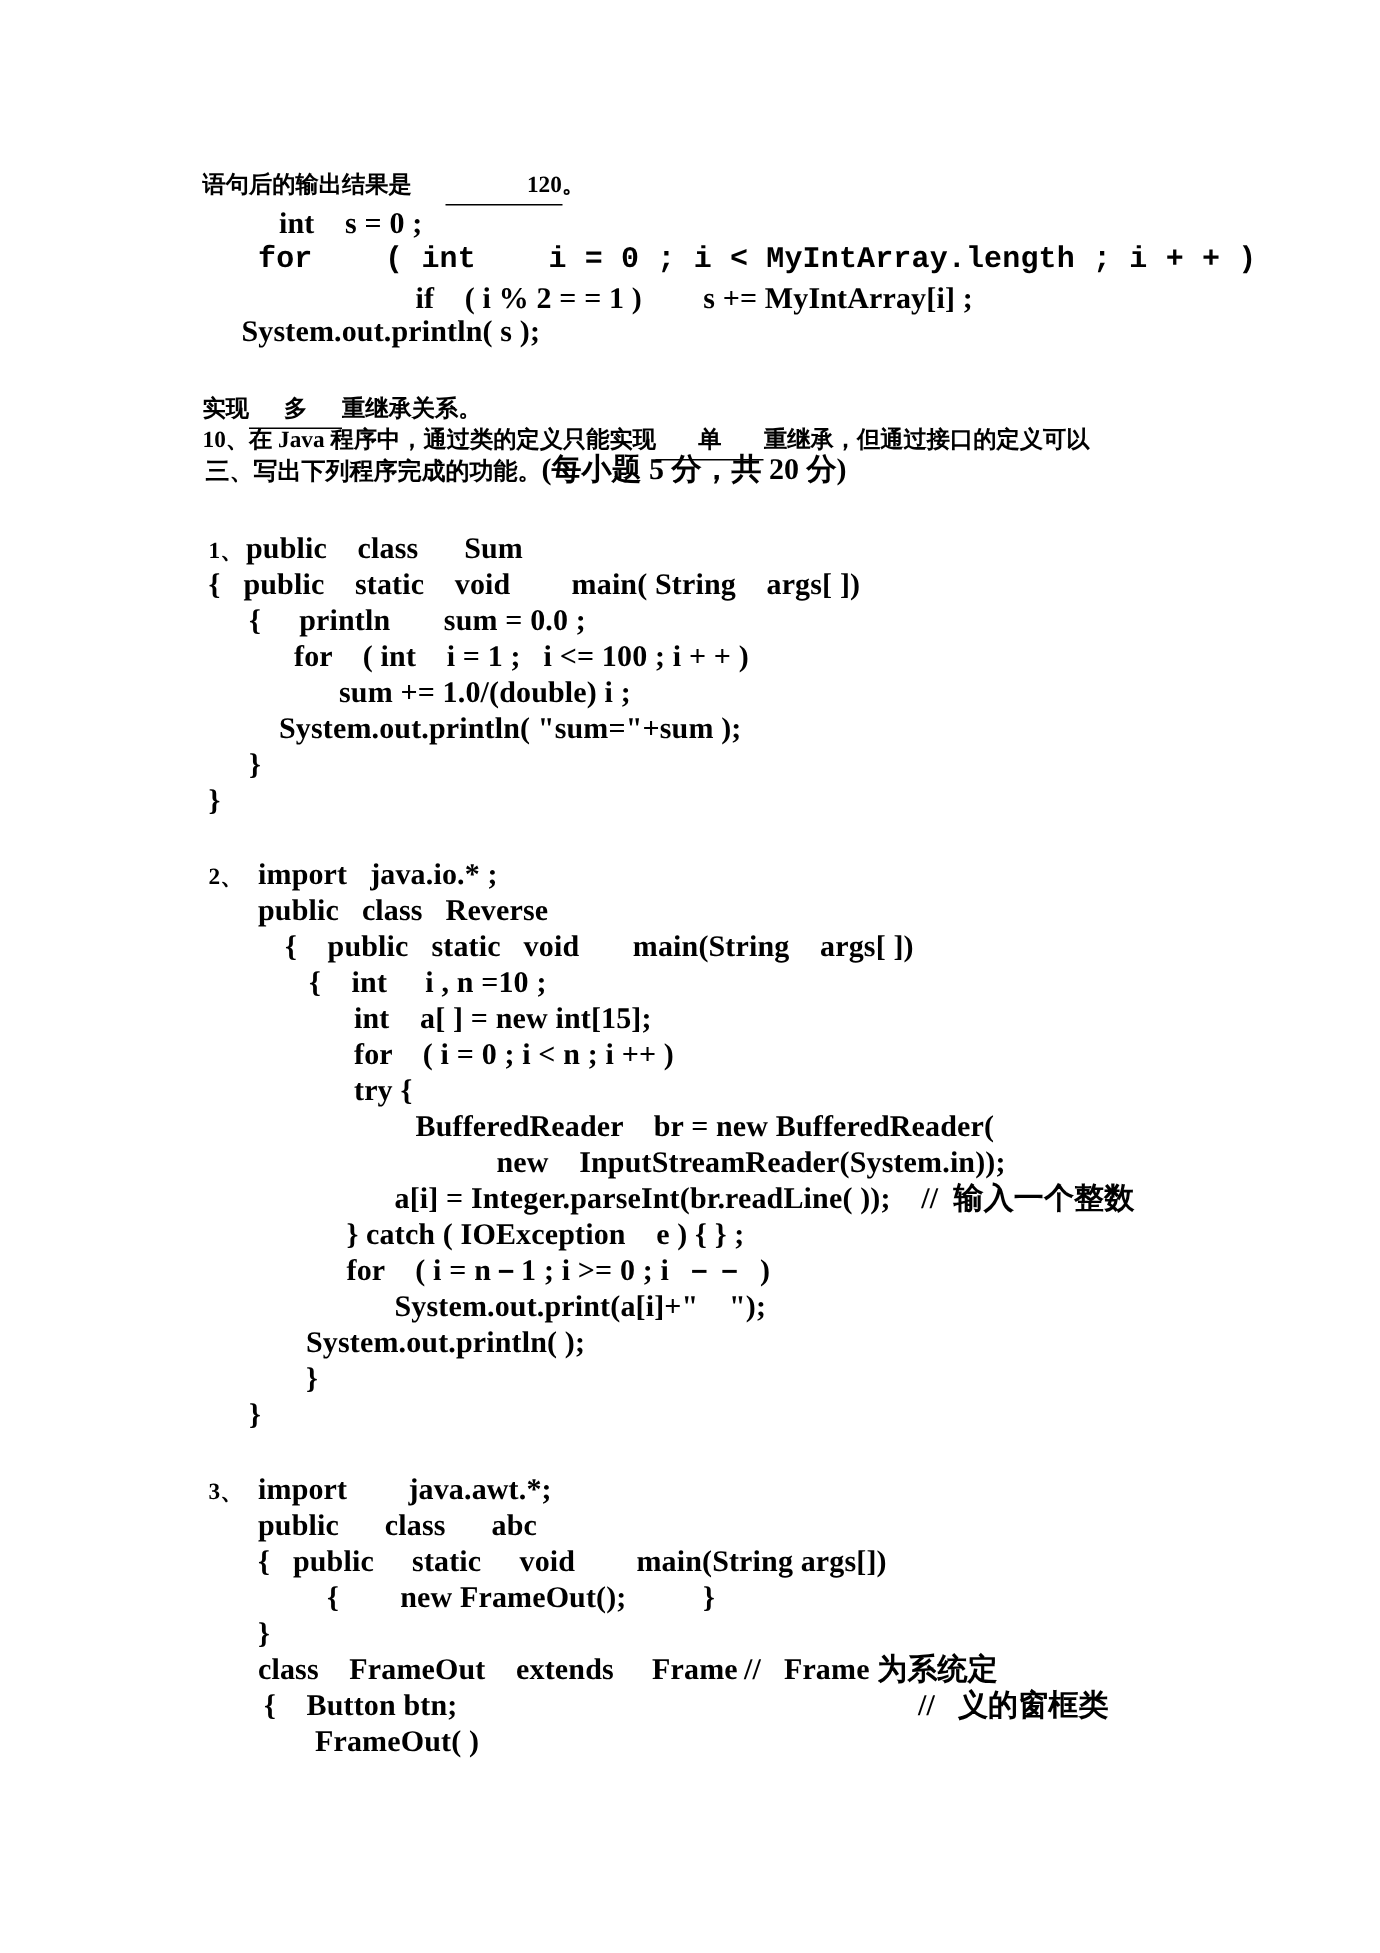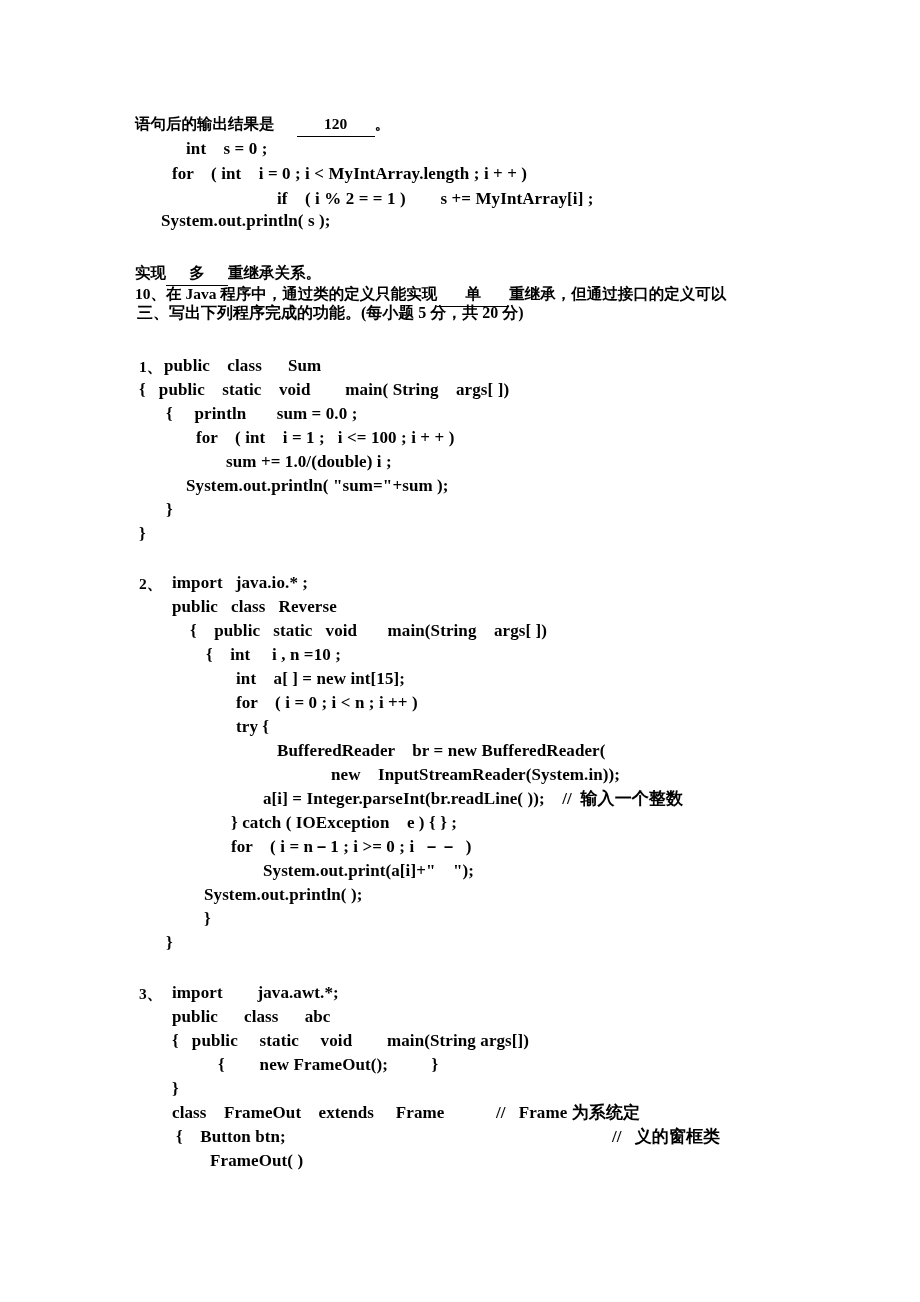--- a/index.html
+++ b/index.html
@@ -21,21 +21,21 @@
     left: 0; top: 0;
     width: 920px;
     height: 1302px;
     background: #ffffff;
   }
   
   .ln {
     position: absolute;
     white-space: pre;
     font-weight: bold;
-    font-size: 17px;
+    font-size: 20px;
     line-height: 18px;
     letter-spacing: 0.1px;
   }
   
   .cn {
     position: absolute;
     font-weight: bold;
     font-size: 15.5px;
     line-height: 24px;
     white-space: pre-wrap;
@@ -46,46 +46,46 @@
     font-size: 16px;
     line-height: 22px;
     white-space: pre;
   }
   .blank {
     display: inline-block;
     border-bottom: 1.3px solid #000;
     text-align: center;
     font-weight: bold;
   }
-  .b-120 { width: 78px; }
+  .b-120 { width: 78px; text-align: right; }
   .b-dan { width: 72px; }
   .b-duo { width: 62px; }
   .num {
     position: absolute;
     font-weight: bold;
     font-size: 15.5px;
     white-space: pre;
   }
 </style>
 </head>
 <body>
 
 <div class="page">
 
   <div class="cn" style="left:135px; top:112px;"><span>语句后的输出结果是</span><span style="display:inline-block;width:22px;"></span><span class="blank b-120">120</span><span>。</span></div>
 
   <div class="ln" style="left:186px; top:140px;">int    s = 0 ;</div>
-  <div class="ln" style="left:172px; top:165px;">for    ( int    i = 0 ; i &lt; MyIntArray.length ; i + + )</div>
+  <div class="ln" style="left:172px; top:165px;font-family:Liberation Mono, monospace;">for    ( int    i = 0 ; i &lt; MyIntArray.length ; i + + )</div>
   <div class="ln" style="left:277px; top:190px;">if    ( i % 2 = = 1 )        s += MyIntArray[i] ;</div>
   <div class="ln" style="left:161px; top:212px;">System.out.println( s );</div>
 
   <div class="cn" style="left:135px; top:236px; width:655px; text-align:justify;margin-top:46px;"><span>10、</span><span>在 Java 程序中，通过类的定义只能实现</span><span class="blank b-dan">单</span><span>重继承，但通过接口的定义可以</span></div>
   <div class="cn" style="left:135px; top:261px;"><span>实现</span><span class="blank b-duo">多</span><span>重继承关系。</span></div>
 
-  <div class="cn-head" style="left:137px; top:302px;"><span>三、写出下列程序完成的功能。</span><span style="font-size:16px;">(每小题 5 分，共 20 分)</span></div>
+  <div class="cn-head" style="left:137px; top:302px;"><span>三、写出下列程序完成的功能。</span><span style="font-size:20px;">(每小题 5 分，共 20 分)</span></div>
 
   <div class="num" style="left:139px; top:357px;">1、</div>
   <div class="ln" style="left:164px; top:357px;">public    class      Sum</div>
   <div class="ln" style="left:139px; top:381px;">{   public    static    void        main( String    args[ ])</div>
   <div class="ln" style="left:166px; top:405px;">{     println       sum = 0.0 ;</div>
   <div class="ln" style="left:196px; top:429px;">for    ( int    i = 1 ;   i &lt;= 100 ; i + + )</div>
   <div class="ln" style="left:226px; top:453px;">sum += 1.0/(double) i ;</div>
   <div class="ln" style="left:186px; top:477px;">System.out.println( "sum="+sum );</div>
   <div class="ln" style="left:166px; top:501px;">}</div>
   <div class="ln" style="left:139px; top:525px;">}</div>

